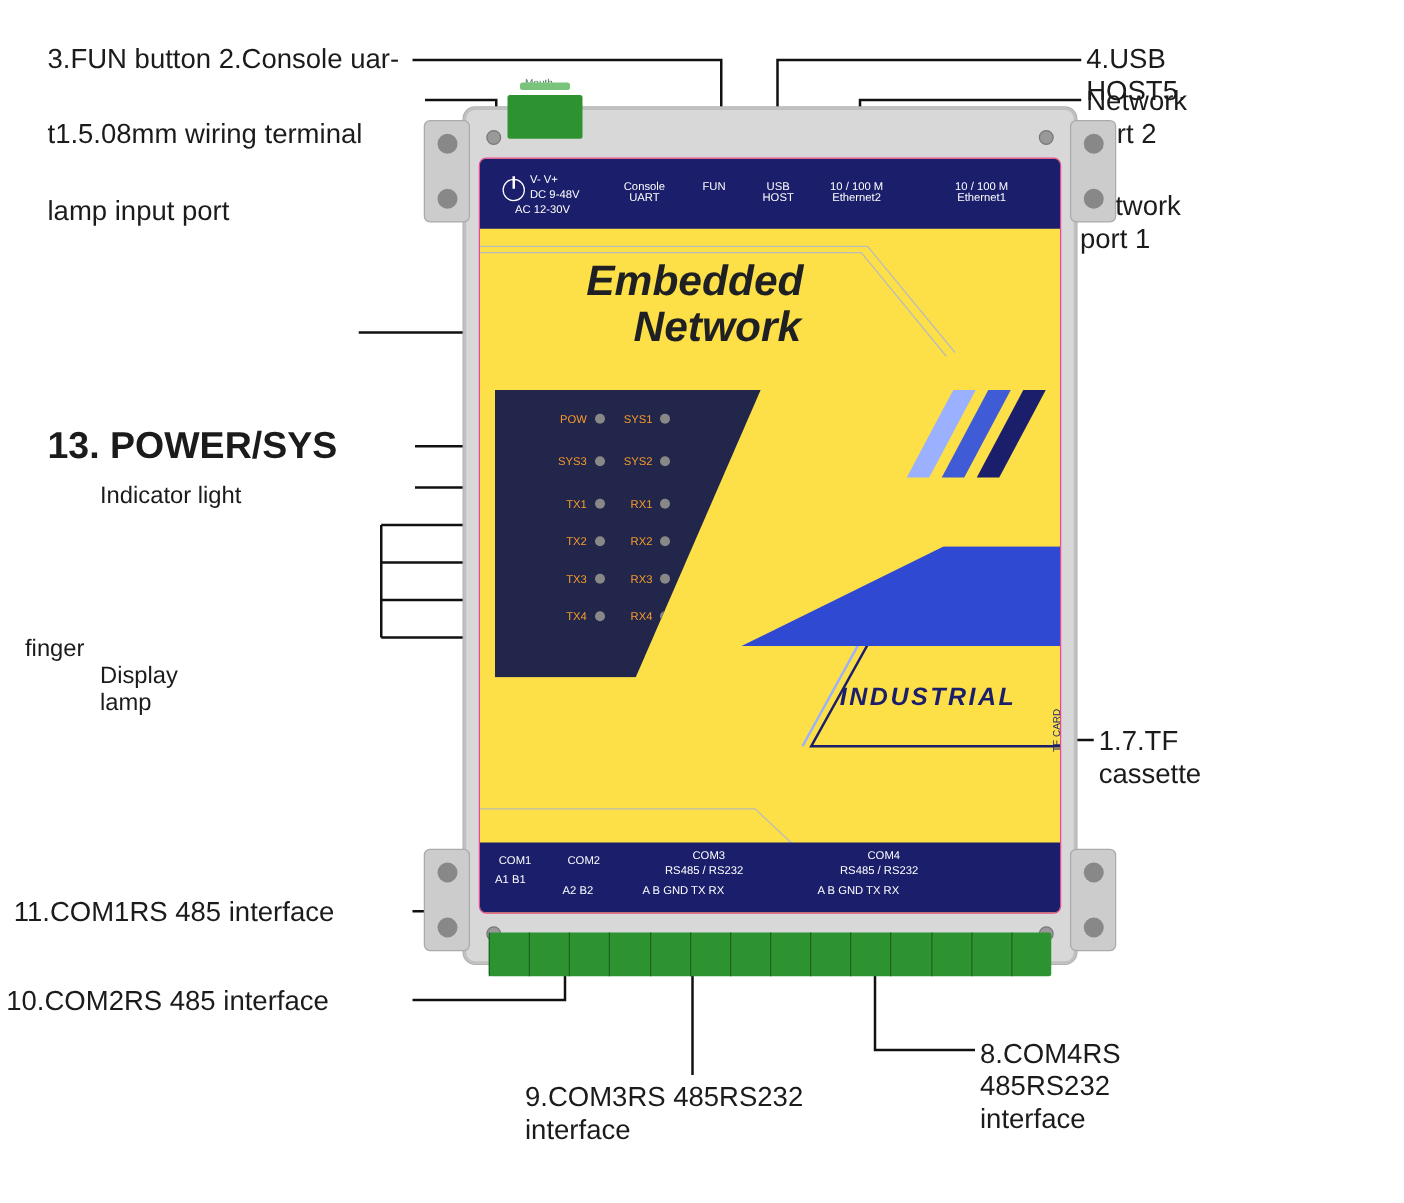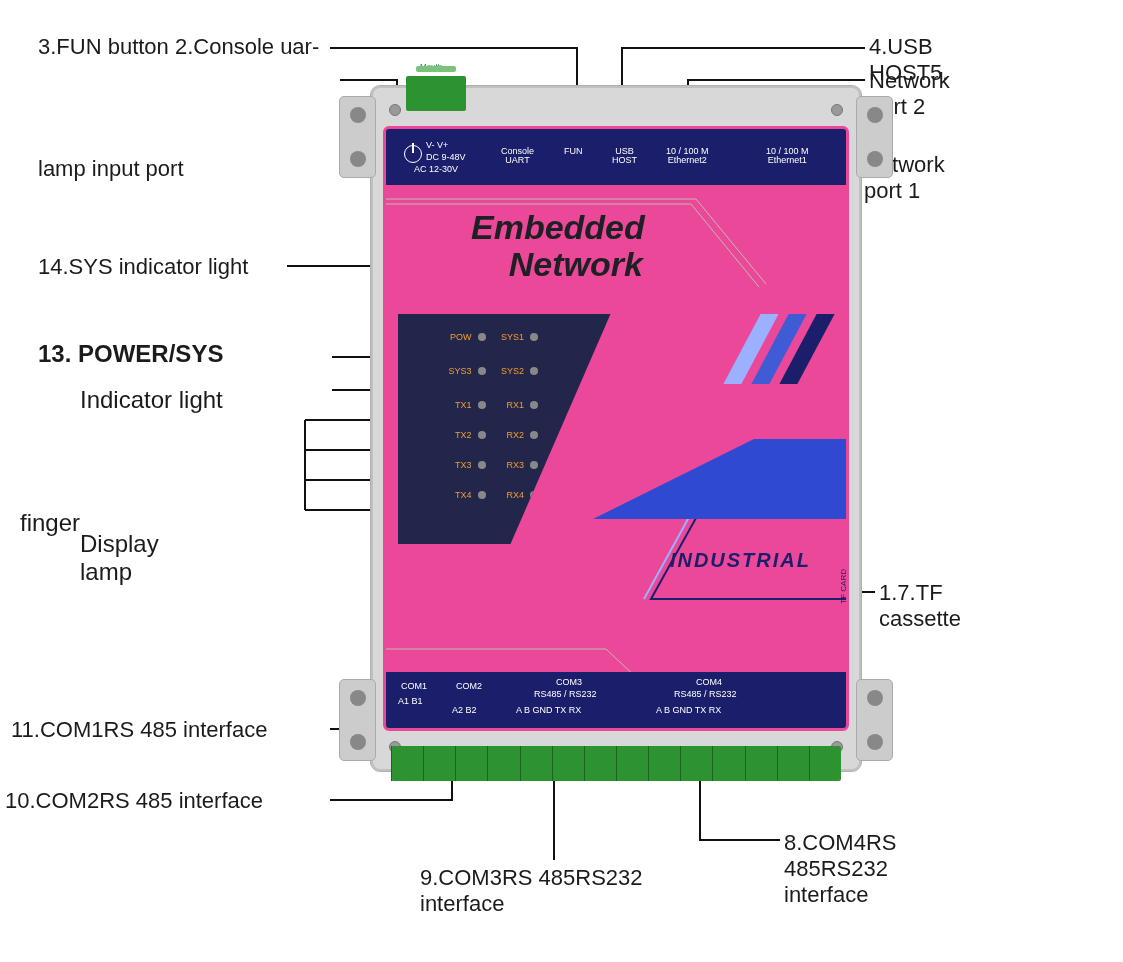--- a/index.html
+++ b/index.html
@@ -4,41 +4,41 @@
 <style>
 html,body{margin:0;padding:0;width:1123px;height:962px;font-family:Arial,Helvetica,sans-serif;background:#fff;color:#1b1b1b;overflow:hidden}
 .root{position:relative;width:925px;height:962px}
 .device{position:absolute;left:370px;top:85px;width:490px;height:685px;background:#d8d8d8;border:1px solid #b0b0b0;border-radius:10px;box-shadow:inset 0 0 0 2px #c0c0c0}
 .ear{position:absolute;width:35px;height:80px;background:#ccc;border:1px solid #aaa;border-radius:5px}
 .ear.tl{left:-32px;top:10px}.ear.tr{right:-32px;top:10px}.ear.bl{left:-32px;bottom:10px}.ear.br{right:-32px;bottom:10px}
 .ear::before,.ear::after{content:"";position:absolute;left:50%;width:16px;height:16px;border-radius:50%;background:#888;transform:translateX(-50%)}
 .ear::before{top:10px}.ear::after{bottom:10px}
 .topconn{position:absolute;top:-10px;left:35px;width:60px;height:35px;background:#2d9330;border-radius:2px}
 .topconn::after{content:"";position:absolute;top:-10px;left:10px;right:10px;height:6px;background:#7ac37c;border-radius:2px}
-.faceplate{position:absolute;left:12px;right:12px;top:40px;bottom:40px;background:#ec4899;border:3px solid #ec4899;border-radius:6px;overflow:hidden}
+.faceplate{position:absolute;left:12px;right:12px;top:40px;bottom:40px;background:#fde047;border:1px solid #ec4899;border-radius:6px;overflow:hidden}
 .band-top{position:absolute;top:0;left:0;right:0;height:56px;background:#1b1f6b}
 .band-bot{position:absolute;bottom:0;left:0;right:0;height:56px;background:#1b1f6b}
 .tplabel{position:absolute;font:9px/1 Arial;color:#fff}
 .power-icon{position:absolute;left:18px;top:16px;width:16px;height:16px;border:1.5px solid #fff;border-radius:50%}
 .power-icon::after{content:"";position:absolute;left:50%;top:-3px;width:2px;height:10px;background:#fff;transform:translateX(-50%)}
 .deco{position:absolute;}
 .title{position:absolute;left:85px;top:80px;font:italic 700 34px/1.1 Arial;color:#1f2024}
 .leds{position:absolute;left:12px;top:185px;width:250px;height:230px;background:linear-gradient(135deg,#1b1f3a 0%,#1b1f3a 60%,transparent 60%) , #fff;clip-path:polygon(0 0,85% 0,45% 100%,0 100%);background:#21264a}
 .ledrow{position:absolute;left:35px;right:110px;display:flex;justify-content:space-between;align-items:center;font:9px Arial;color:#f79b2e}
 .ledrow span{flex:1;text-align:right}
 .ledrow .led{width:8px;height:8px;border-radius:50%;background:#888;margin-left:6px;flex:0 0 auto}
 .industrial{position:absolute;right:35px;top:420px;font:italic 800 20px Arial;color:#1b1f6b;letter-spacing:2px}
 .tfcard{position:absolute;right:-2px;top:440px;font:8px Arial;color:#1b1f6b;writing-mode:vertical-rl;transform:rotate(180deg)}
 .bottomlabels{position:absolute;bottom:0;left:0;right:0;height:56px;font:9px Arial;color:#fff}
 .botterm{position:absolute;left:20px;right:20px;bottom:-10px;height:35px;background:#2d9330;border-radius:2px;display:flex}
 .botterm span{flex:1;border-left:1px solid #1e6420}
 .screw{position:absolute;width:10px;height:10px;border-radius:50%;background:#999;border:1px solid #777}
 .callout{position:absolute;font:22px Arial;color:#1b1b1b;white-space:pre-line}
-.callout.big{font-weight:700;font-size:24px}
-.callout.sm{font-size:24px}
+.callout.big{font-weight:700;font-size:30px}
+.callout.sm{font-size:19px}
 .dot{position:absolute;width:16px;height:16px;border-radius:50%;background:#f08020}
 svg.lines{position:absolute;left:0;top:0;width:1123px;height:962px;pointer-events:none}
 svg.lines line,svg.lines polyline{stroke:#111;stroke-width:2;fill:none}
 .stripe{position:absolute;transform:skewX(-28deg)}
 </style>
 </head>
 <body>
 <div class="root">
 
 <svg class="lines">
@@ -68,37 +68,37 @@
   <polyline points="330,729 398,729 398,738"></polyline>
 
   <polyline points="330,800 452,800 452,738"></polyline>
 
   <polyline points="554,860 554,738"></polyline>
 
   <polyline points="780,840 700,840 700,738"></polyline>
 </svg>
 
 <div class="callout" style="left:38px;top:34px">3.FUN button 2.Console uar-</div>
+<div class="callout" style="left:38px;top:94px">t1.5.08mm wiring terminal</div>
 <div class="callout" style="left:38px;top:156px">lamp input port</div>
 <div class="callout" style="left:869px;top:34px">4.USB HOST5.</div>
 <div class="callout" style="left:869px;top:68px">Network port 2</div>
 <div class="callout" style="left:864px;top:126px">6. Network port 1</div>
 <div class="callout" style="left:879px;top:580px">1.7.TF cassette</div>
 <div class="callout" style="left:784px;top:830px">8.COM4RS 485RS232
 interface</div>
 <div class="callout" style="left:420px;top:865px">9.COM3RS 485RS232
 interface</div>
 <div class="callout" style="left:5px;top:788px">10.COM2RS 485 interface</div>
 <div class="callout" style="left:11px;top:717px">11.COM1RS 485 interface</div>
 <div class="callout sm" style="left:20px;top:509px">finger</div>
 <div class="callout sm" style="left:80px;top:530px">Display
 lamp</div>
 <div class="callout big" style="left:38px;top:340px">13. POWER/SYS</div>
 <div class="callout sm" style="left:80px;top:386px">Indicator light</div>
-<div class="callout" style="left:38px;top:254px">14.SYS indicator light</div>
 
 <div class="dot" style="left:389px;top:120px"></div>
 <div class="dot" style="left:510px;top:120px"></div>
 <div class="dot" style="left:569px;top:120px"></div>
 <div class="dot" style="left:614px;top:120px"></div>
 <div class="dot" style="left:680px;top:120px"></div>
 <div class="dot" style="left:787px;top:120px"></div>
 <div class="dot" style="left:830px;top:584px"></div>
 <div class="dot" style="left:390px;top:730px"></div>
 <div class="dot" style="left:444px;top:730px"></div>

